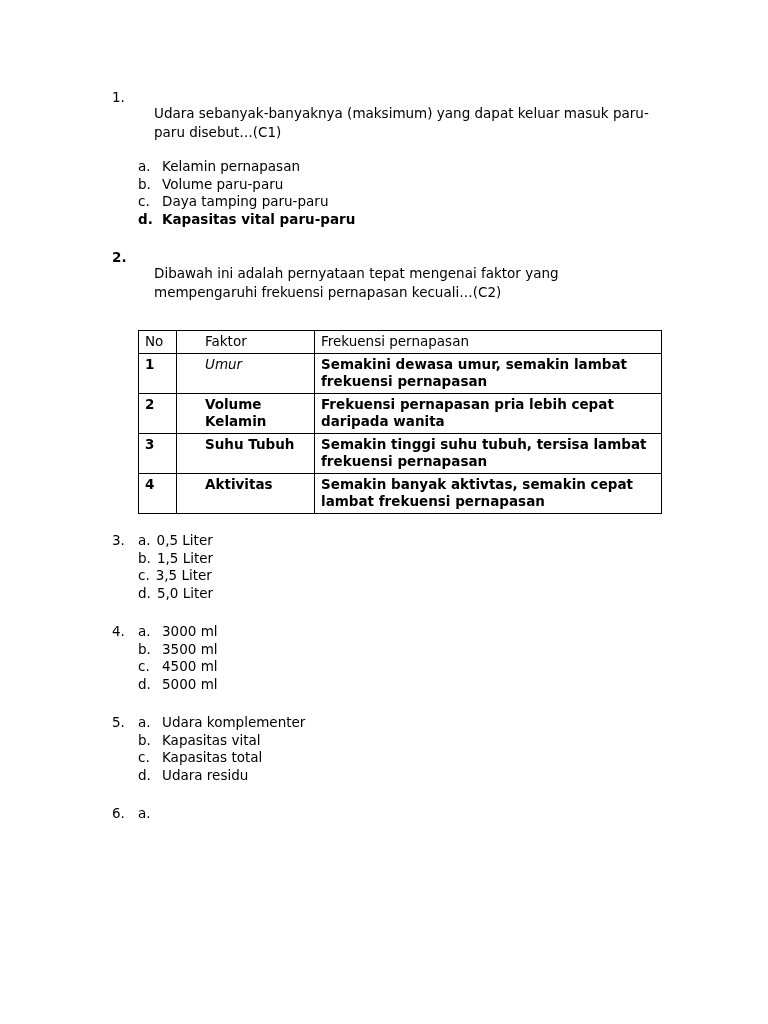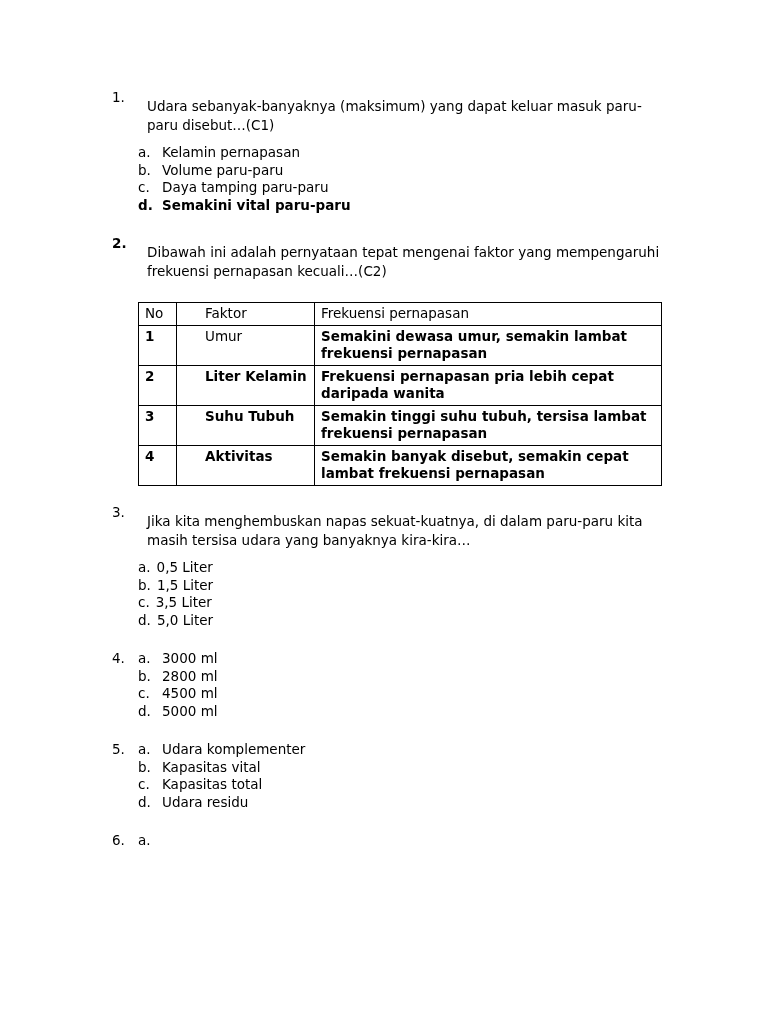--- a/index.html
+++ b/index.html
@@ -40,21 +40,21 @@
   }
   .q-num.bold {
     font-weight: bold;
   }
   .q-body {
     flex: 1 1 auto;
     font-size: 13.5px;
     line-height: 19px;
   }
   .q-text {
-    margin: 9px;
+    margin: 16px;
     font-size: 13.5px;
     line-height: 19px;
   }
   .opts {
     list-style: none;
     margin: 1px 0 0 0;
     padding: 0;
   }
   .opt {
     display: flex;
@@ -98,20 +98,21 @@
   table.factor-table tr.head td {
     font-weight: normal;
   }
   table.factor-table tr.body td.col-no,
   table.factor-table tr.body td.col-factor,
   table.factor-table tr.body td.col-freq {
     font-weight: bold;
   }
   table.factor-table tr.body.plain td.col-factor {
     font-weight: normal;
+    font-style: italic;
   }
   .nowrap-narrow {
     word-break: break-all;
   }
 </style>
 </head>
 <body>
 
 <div class="page">
 
@@ -129,21 +130,21 @@
           <li class="opt">
             <span class="opt-letter wide">b.</span>
             <span>Volume paru-paru</span>
           </li>
           <li class="opt">
             <span class="opt-letter wide">c.</span>
             <span>Daya tamping paru-paru</span>
           </li>
           <li class="opt bold">
             <span class="opt-letter wide">d.</span>
-            <span>Semakini vital paru-paru</span>
+            <span>Kapasitas vital paru-paru</span>
           </li>
         </ul>
       </div>
     </li>
 
     <div class="gap-1"></div>
 
     <li class="q-item">
       <div class="q-num bold">2.</div>
       <div class="q-body">
@@ -158,42 +159,41 @@
           <td class="col-factor">Faktor</td>
           <td class="col-freq">Frekuensi pernapasan</td>
         </tr>
         <tr class="body plain">
           <td class="col-no">1</td>
           <td class="col-factor">Umur</td>
           <td class="col-freq">Semakini dewasa umur,  semakin lambat frekuensi pernapasan</td>
         </tr>
         <tr class="body">
           <td class="col-no">2</td>
-          <td class="col-factor">Liter Kelamin</td>
+          <td class="col-factor">Volume Kelamin</td>
           <td class="col-freq">Frekuensi pernapasan pria lebih cepat daripada wanita</td>
         </tr>
         <tr class="body">
           <td class="col-no">3</td>
           <td class="col-factor">Suhu Tubuh</td>
           <td class="col-freq">Semakin tinggi suhu tubuh, tersisa lambat frekuensi pernapasan</td>
         </tr>
         <tr class="body">
           <td class="col-no">4</td>
           <td class="col-factor">Aktivitas</td>
-          <td class="col-freq">Semakin banyak disebut, semakin cepat lambat frekuensi pernapasan</td>
+          <td class="col-freq">Semakin banyak aktivtas, semakin cepat lambat frekuensi pernapasan</td>
         </tr>
       </tbody>
     </table>
 
     <div class="gap-2"></div>
 
     <li class="q-item">
       <div class="q-num">3.</div>
       <div class="q-body">
-        <p class="q-text">Jika kita menghembuskan napas sekuat-kuatnya, di dalam paru-paru kita masih tersisa udara yang banyaknya kira-kira…</p>
         <ul class="opts">
           <li class="opt">
             <span class="opt-letter">a.</span>
             <span>0,5 Liter</span>
           </li>
           <li class="opt">
             <span class="opt-letter">b.</span>
             <span>1,5 Liter</span>
           </li>
           <li class="opt">
@@ -213,21 +213,21 @@
     <li class="q-item">
       <div class="q-num">4.</div>
       <div class="q-body">
         <ul class="opts">
           <li class="opt">
             <span class="opt-letter wide">a.</span>
             <span>3000 ml</span>
           </li>
           <li class="opt">
             <span class="opt-letter wide">b.</span>
-            <span>2800 ml</span>
+            <span>3500 ml</span>
           </li>
           <li class="opt">
             <span class="opt-letter wide">c.</span>
             <span>4500 ml</span>
           </li>
           <li class="opt">
             <span class="opt-letter wide">d.</span>
             <span>5000 ml</span>
           </li>
         </ul>

